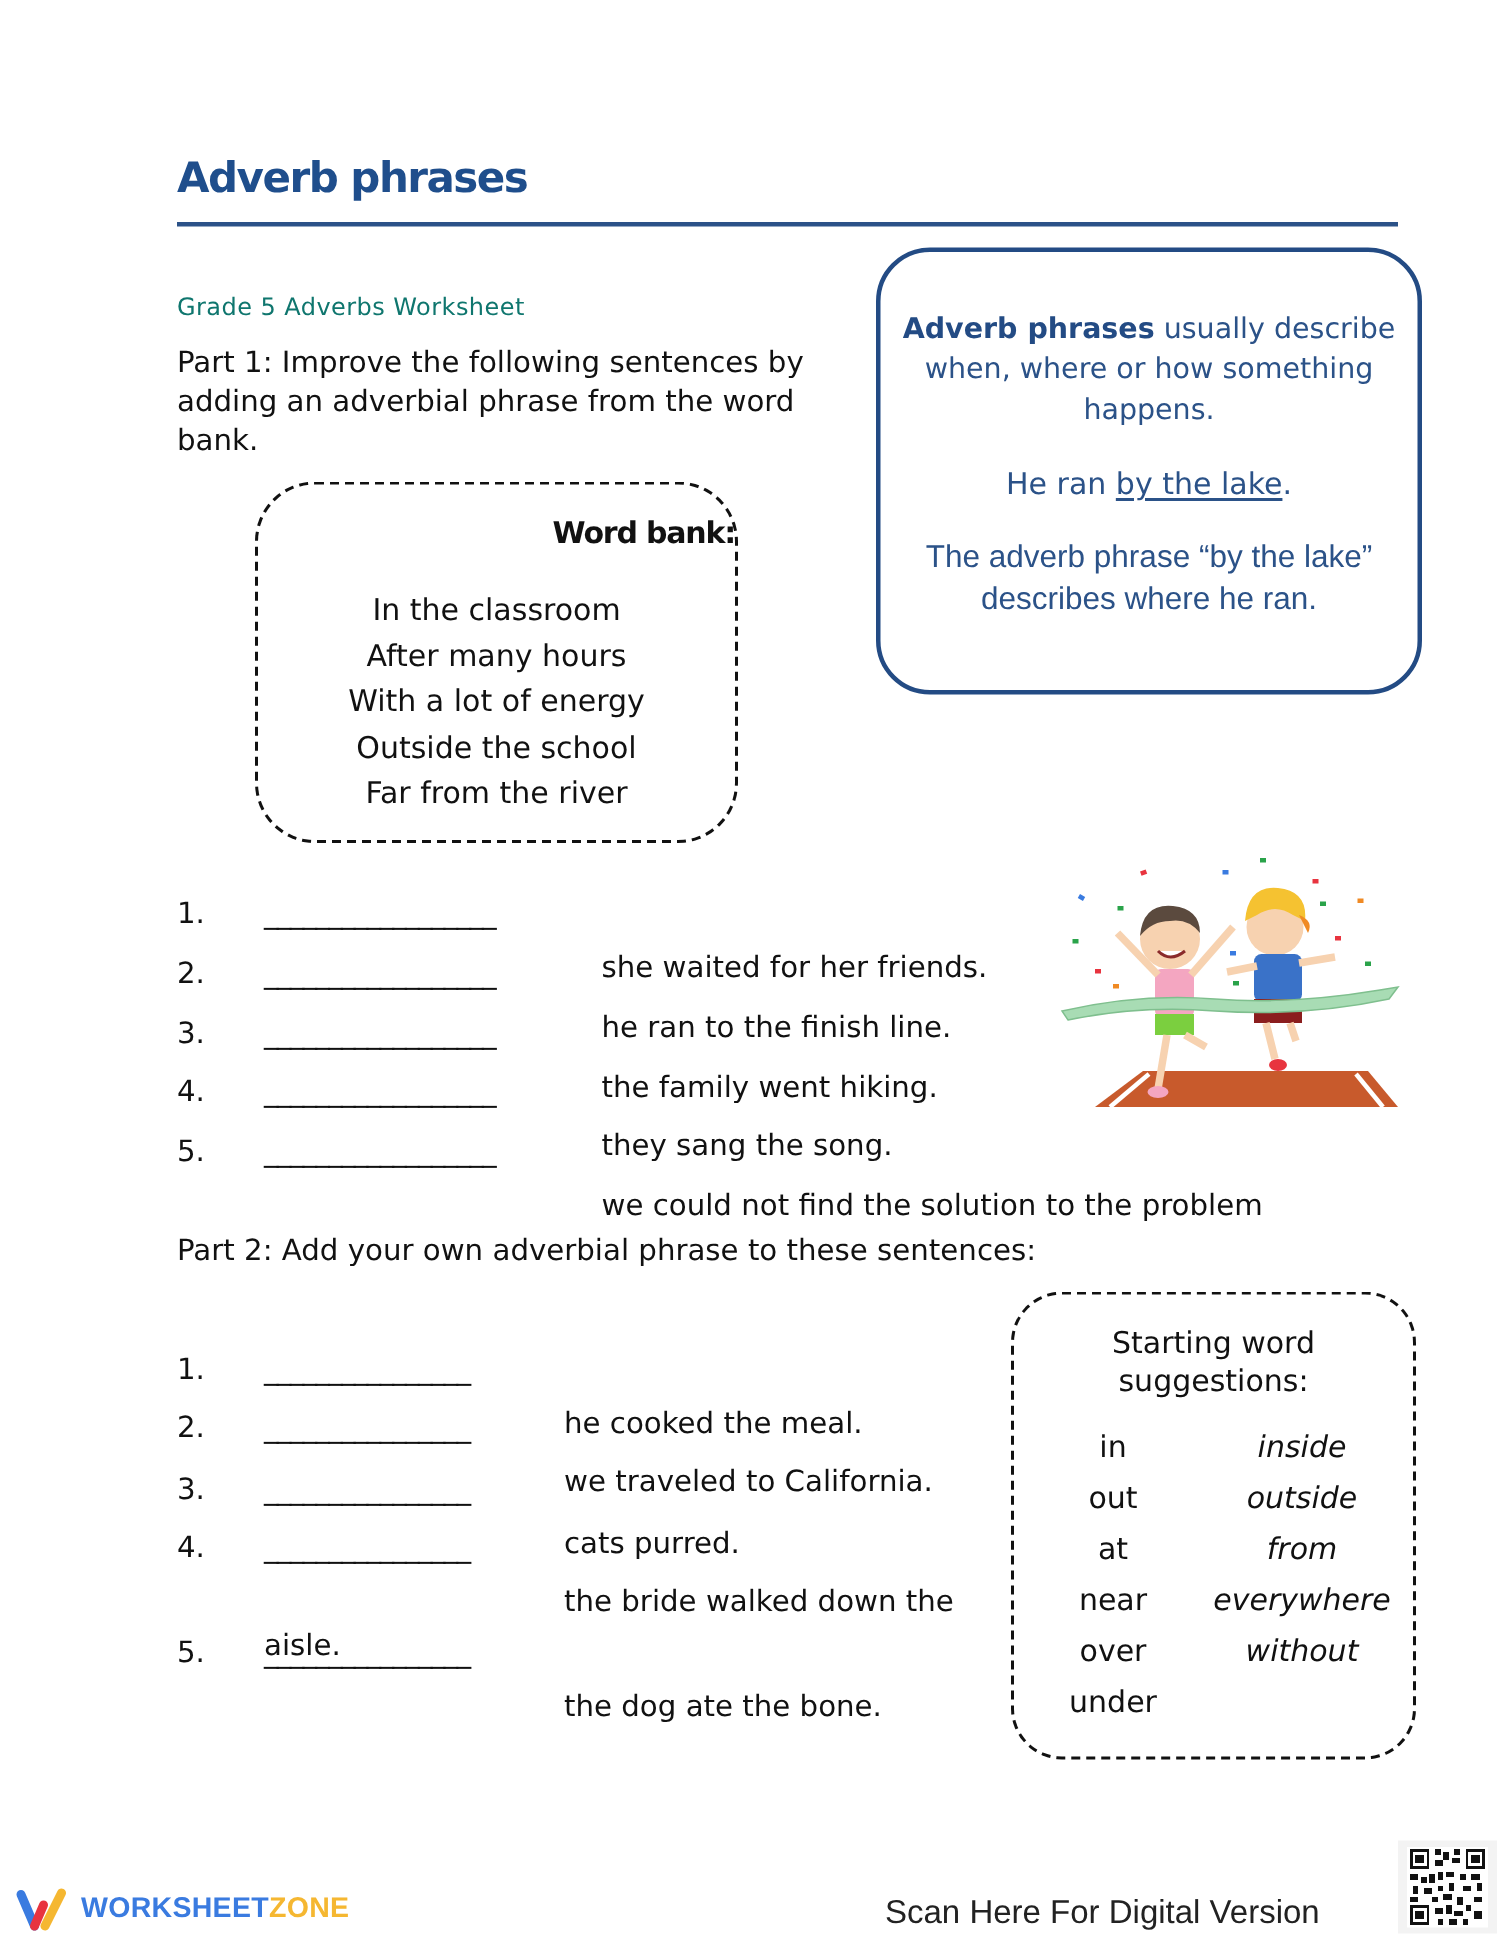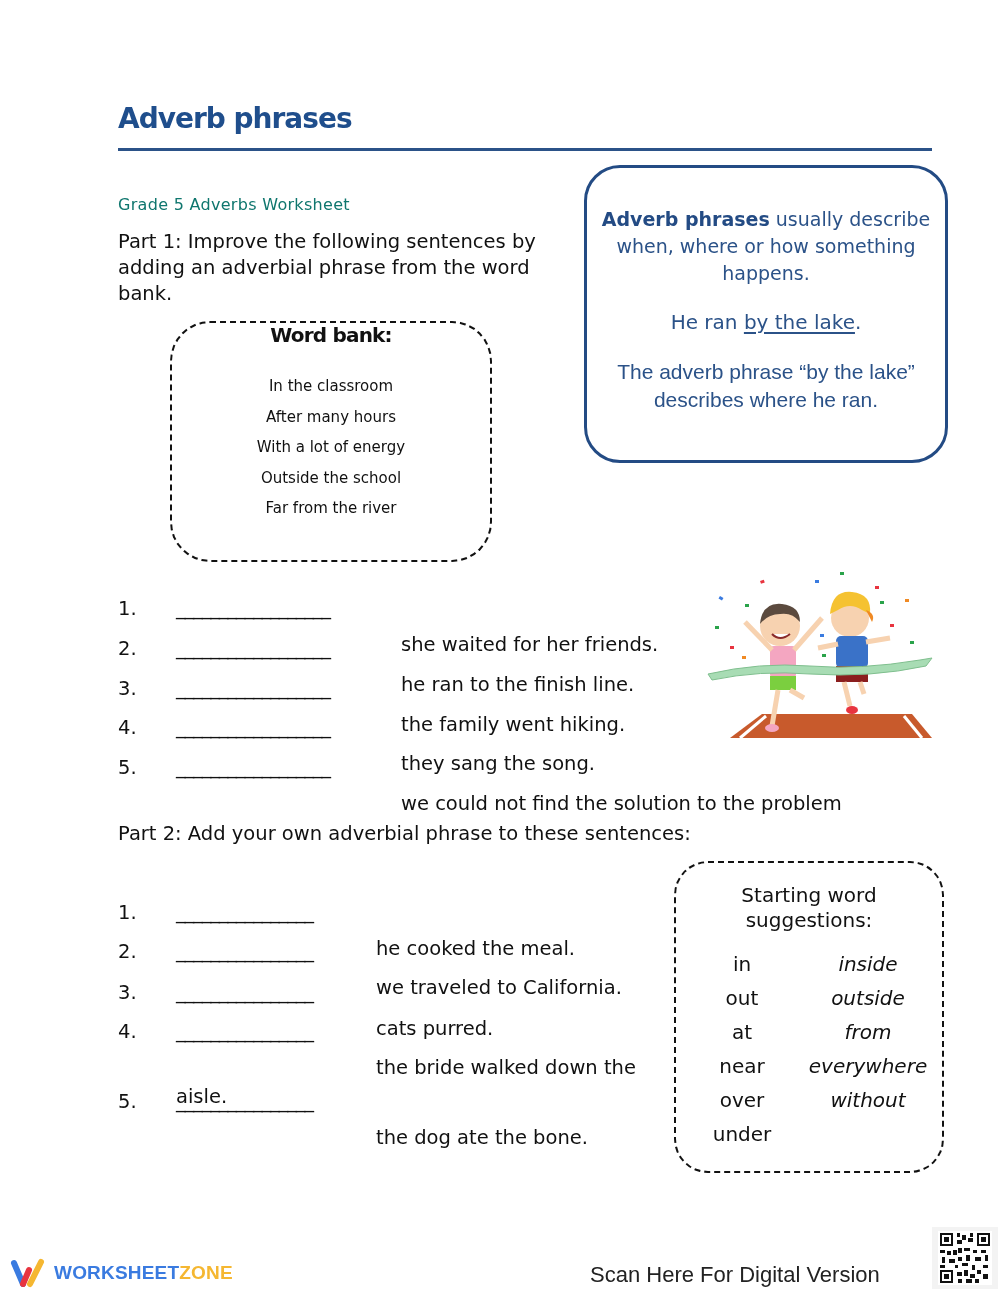--- a/index.html
+++ b/index.html
@@ -14,22 +14,22 @@
   .info-box { left: 584px; top: 165px; width: 364px; height: 298px; border: 3px solid #234b84; border-radius: 36px; text-align: center; color: #2b5288; font-size: 19px; line-height: 27px; padding-top: 38px; }
   .info-box .b { font-weight: bold; color: #234b84; }
   .info-box p { margin: 0; }
   .info-box .ex { margin-top: 22px; font-size: 20px; }
   .info-box .ex u { text-underline-offset: 3px; }
   .info-box .exp { margin-top: 22px; font-family: "Liberation Sans", sans-serif; font-size: 21px; line-height: 28px; }
 
   .part1 { left: 118px; top: 229px; width: 420px; font-size: 19.5px; line-height: 26px; }
 
   .word-bank { left: 170px; top: 321px; width: 322px; height: 241px; border: 2.5px dashed #111; border-radius: 40px; text-align: center; }
-  .word-bank .wb-title { font-weight: bold; font-size: 20px; letter-spacing: -0.8px; }
-  .word-bank ul { list-style: none; margin-top: 24px; font-size: 15px; line-height: 30.5px; }
+  .word-bank .wb-title { margin-top: 20px; font-weight: bold; font-size: 20px; letter-spacing: -0.8px; text-align: right; }
+  .word-bank ul { list-style: none; margin-top: 24px; font-size: 20px; line-height: 30.5px; }
 
   .list1 { left: 118px; top: 596px; }
   .row { position: absolute; left: 0; white-space: nowrap; font-size: 19.5px; line-height: 26px; }
   .row .num { position: absolute; left: 0; width: 40px; }
   .row .blank { position: absolute; left: 58px; letter-spacing: -1.2px; }
   .row .text { position: absolute; margin-top: 36px; }
 
   .illustration { left: 700px; top: 566px; width: 240px; height: 180px; }
 
   .part2 { left: 118px; top: 821px; font-size: 19.5px; line-height: 26px; white-space: nowrap; }

